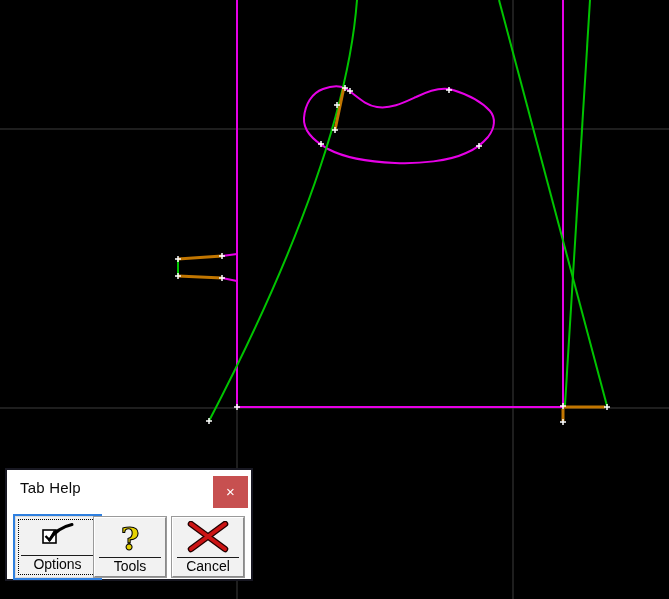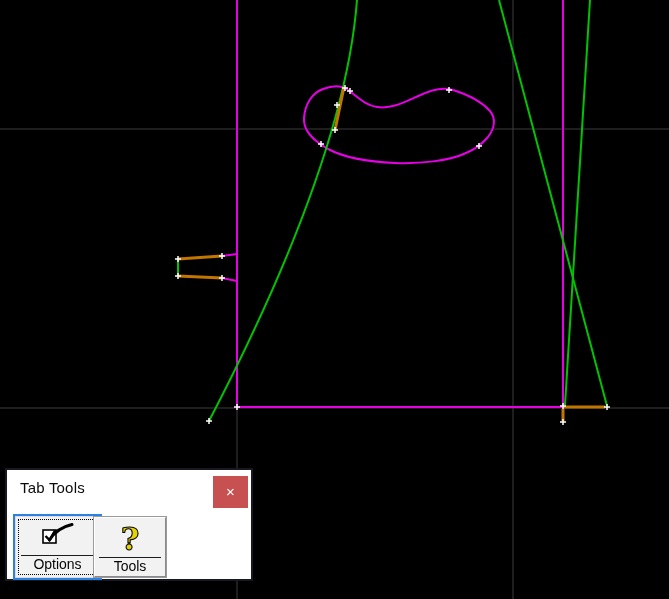--- a/index.html
+++ b/index.html
@@ -88,21 +88,21 @@
       <path d="M219,278 L225,278 M222,275 L222,281" stroke="#FFFFFF" stroke-width="1.5" fill="none"></path>
       <path d="M234,407 L240,407 M237,404 L237,410" stroke="#FFFFFF" stroke-width="1.5" fill="none"></path>
       <path d="M206,421 L212,421 M209,418 L209,424" stroke="#FFFFFF" stroke-width="1.5" fill="none"></path>
       <path d="M560,406 L566,406 M563,403 L563,409" stroke="#FFFFFF" stroke-width="1.5" fill="none"></path>
       <path d="M604,407 L610,407 M607,404 L607,410" stroke="#FFFFFF" stroke-width="1.5" fill="none"></path>
       <path d="M560,422 L566,422 M563,419 L563,425" stroke="#FFFFFF" stroke-width="1.5" fill="none"></path>
     </svg>
 
   <div class="dialog">
     <div class="titlebar">
-      <span class="title">Tab Tools</span>
+      <span class="title">Tab Help</span>
       <button class="close">×</button>
     </div>
 
     <div class="btnrow">
 
       <div class="focusring">
         <button class="tbtn">
           <span class="icon">
             <svg width="34" height="30" viewBox="0 0 34 30">
               <rect x="2" y="9" width="13" height="13" fill="#ffffff" stroke="#000000" stroke-width="1.6"></rect>
@@ -118,16 +118,26 @@
       <button class="tbtn btn-help">
         <span class="icon">
           <svg width="34" height="36" viewBox="0 0 34 36">
             <text x="17" y="29" text-anchor="middle" font-family="DejaVu Serif, serif" font-weight="bold" font-size="32" fill="#E6D200" stroke="#000000" stroke-width="1.1">?</text>
           </svg>
         </span>
         <span class="sep"></span>
         <span class="lbl">Tools</span>
       </button>
 
+      <button class="tbtn btn-cancel">
+        <span class="icon">
+          <svg width="44" height="32" viewBox="0 0 44 32">
+            <path d="M5,3 L39,28 M39,3 L5,28" stroke="#220000" stroke-width="6.5" stroke-linecap="round" fill="none"></path>
+            <path d="M5,3 L39,28 M39,3 L5,28" stroke="#CC1414" stroke-width="4" stroke-linecap="round" fill="none"></path>
+          </svg>
+        </span>
+        <span class="sep"></span>
+        <span class="lbl">Cancel</span>
+      </button>
 
     </div>
   </div>
 </div>
 
 </body></html>

